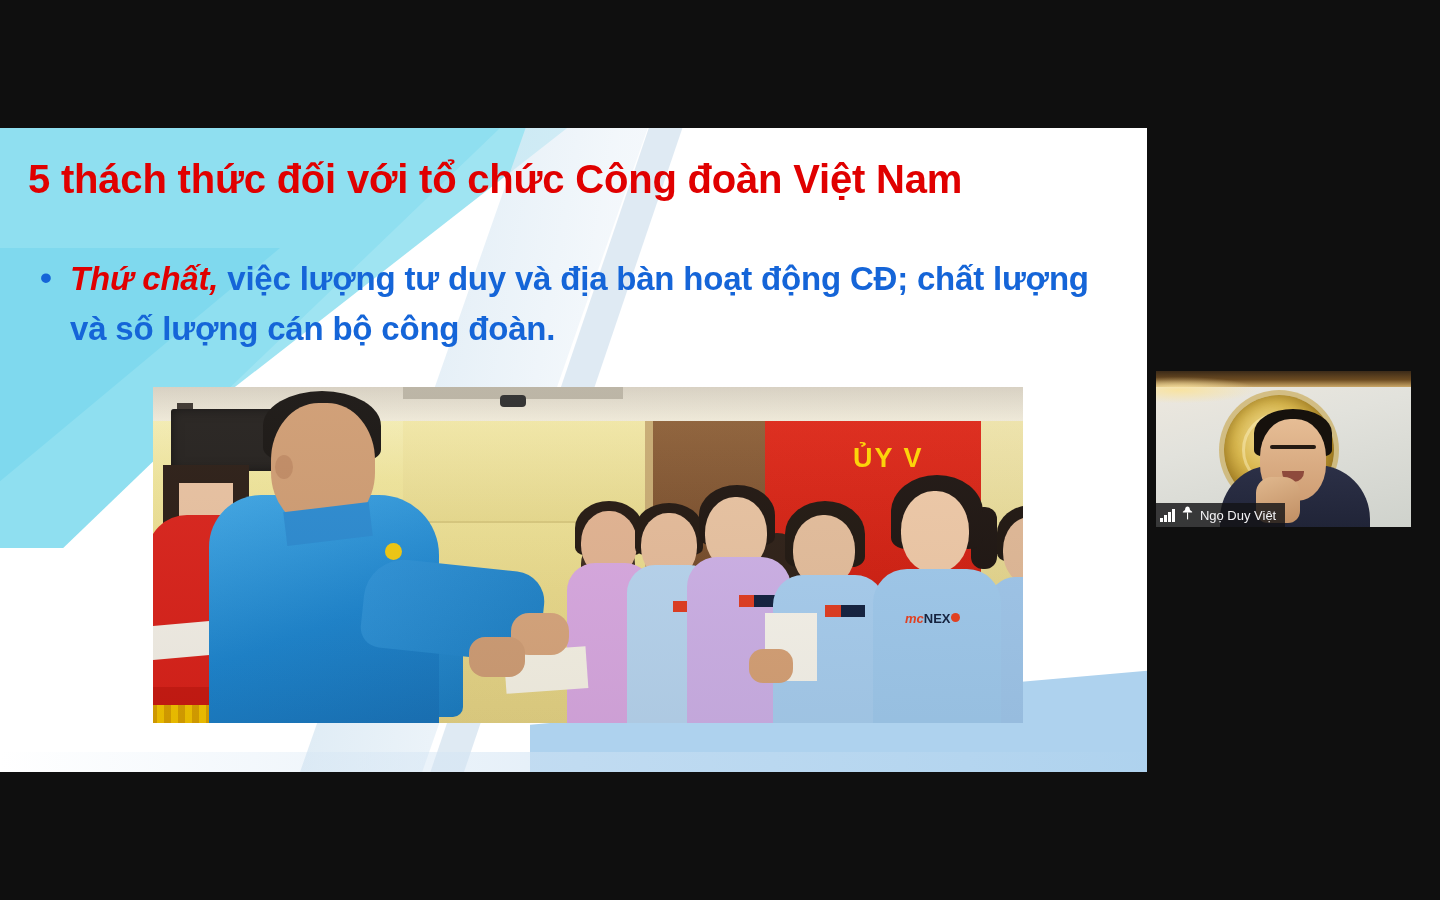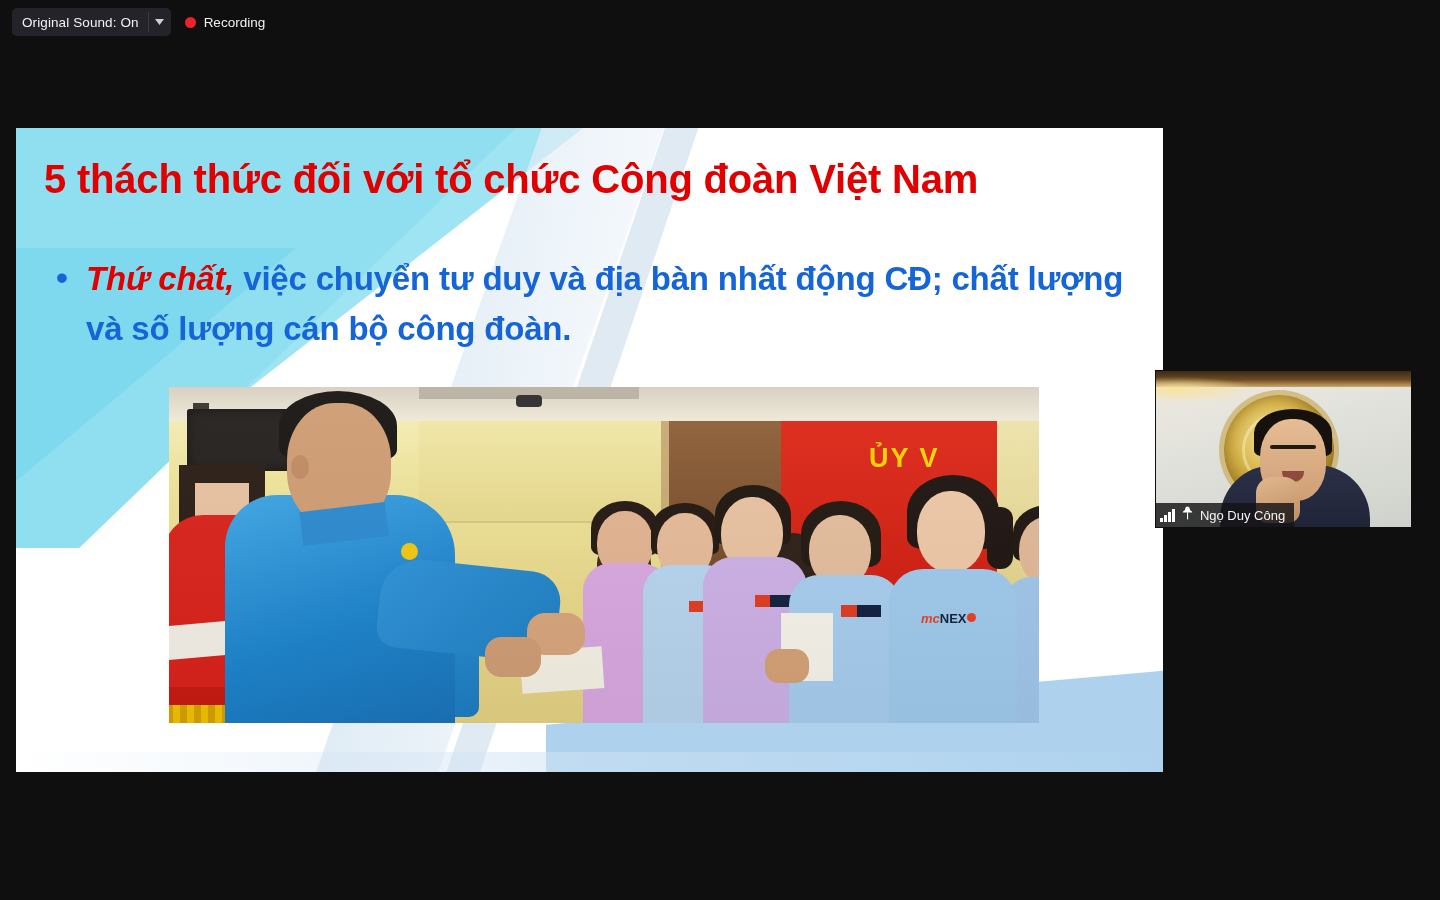--- a/index.html
+++ b/index.html
@@ -36,21 +36,21 @@
   }
   .sound-pill .caret svg { display: block; }
   .rec {
     display: flex; align-items: center; gap: 8px;
   }
   .rec-dot { width: 11px; height: 11px; border-radius: 50%; background: #e8232a; }
   .rec-text { color: #f0f0f2; font-size: 13.5px; }
 
   
   .slide {
-    position: absolute; left: 16px; top: 128px;
+    position: absolute; left: 0; top: 128px;
     width: 1147px; height: 644px;
     background: #ffffff;
     overflow: hidden;
   }
   .slide-bg { position: absolute; inset: 0; }
   .bg-cyan-top {
     position: absolute; left: -40px; top: -10px;
     width: 620px; height: 290px;
     background: #9fe4f2;
     clip-path: polygon(0% 0%, 100% 0%, 40% 100%, 0% 100%);
@@ -266,54 +266,39 @@
   .sig i:nth-child(2){ height:7px; }
   .sig i:nth-child(3){ height:10px; }
   .sig i:nth-child(4){ height:13px; }
   .t-name { color:#f4f4f6; font-size:13px; white-space:nowrap; }
 </style>
 </head>
 <body>
 
 <div id="app">
 
-  <div class="toolbar">
-    <div class="sound-pill">
-      <span class="label">Original Sound: On</span>
-      <span class="divider"></span>
-      <span class="caret">
-        <svg width="9" height="6" viewBox="0 0 9 6">
-            <path d="M0 0 L4.5 6 L9 0 Z" fill="#cfcfd6"></path>
-          </svg>
-      </span>
-    </div>
-    <div class="rec">
-      <span class="rec-dot"></span>
-      <span class="rec-text">Recording</span>
-    </div>
-  </div>
 
   <div class="slide">
     <div class="slide-bg">
       <div class="bg-cyan-top"></div>
       <div class="bg-cyan-left"></div>
       <div class="bg-cyan-lower"></div>
       <div class="bg-soft-diag-a"></div>
       <div class="bg-soft-diag-b"></div>
       <div class="bg-blue-band"></div>
       <div class="bg-blue-floor"></div>
       <div class="bg-blue-floor2"></div>
     </div>
 
     <div class="slide-title">5 thách thức đối với tổ chức Công đoàn Việt Nam</div>
 
     <div class="bullet-row">
       <div class="bullet-dot">•</div>
       <div class="bullet-text">
-        <span class="bullet-lead">Thứ chất,</span><span> việc chuyển tư duy và địa bàn nhất động CĐ; chất lượng và số lượng cán bộ công đoàn.</span>
+        <span class="bullet-lead">Thứ chất,</span><span> việc lượng tư duy và địa bàn hoạt động CĐ; chất lượng và số lượng cán bộ công đoàn.</span>
       </div>
     </div>
 
     <div class="photo">
       <div class="ph wall-y"></div>
       <div class="ph panel-y"></div>
       <div class="ph banner-red"></div>
       <div class="ph banner-txt">ỦY V</div>
       <div class="ph wall-right"></div>
       <div class="ph door-frame"></div>
@@ -408,17 +393,17 @@
           <i></i>
           <i></i>
           <i></i>
         </span>
       <span>
         <svg width="13" height="14" viewBox="0 0 13 14">
           <path d="M6.5 0.6 C5.2 0.6 4.2 1.7 4.2 3 C4.2 3.9 3.6 4.5 2.7 5 C2.0 5.4 1.6 5.9 1.9 6.4 L11.1 6.4 C11.4 5.9 11.0 5.4 10.3 5 C9.4 4.5 8.8 3.9 8.8 3 C8.8 1.7 7.8 0.6 6.5 0.6 Z" fill="#ffffff"></path>
           <rect x="6.0" y="6.4" width="1.1" height="7" fill="#ffffff"></rect>
         </svg>
       </span>
-      <span class="t-name">Ngọ Duy Công</span>
+      <span class="t-name">Ngọ Duy Việt</span>
     </div>
   </div>
 
 </div>
 
 </body></html>

